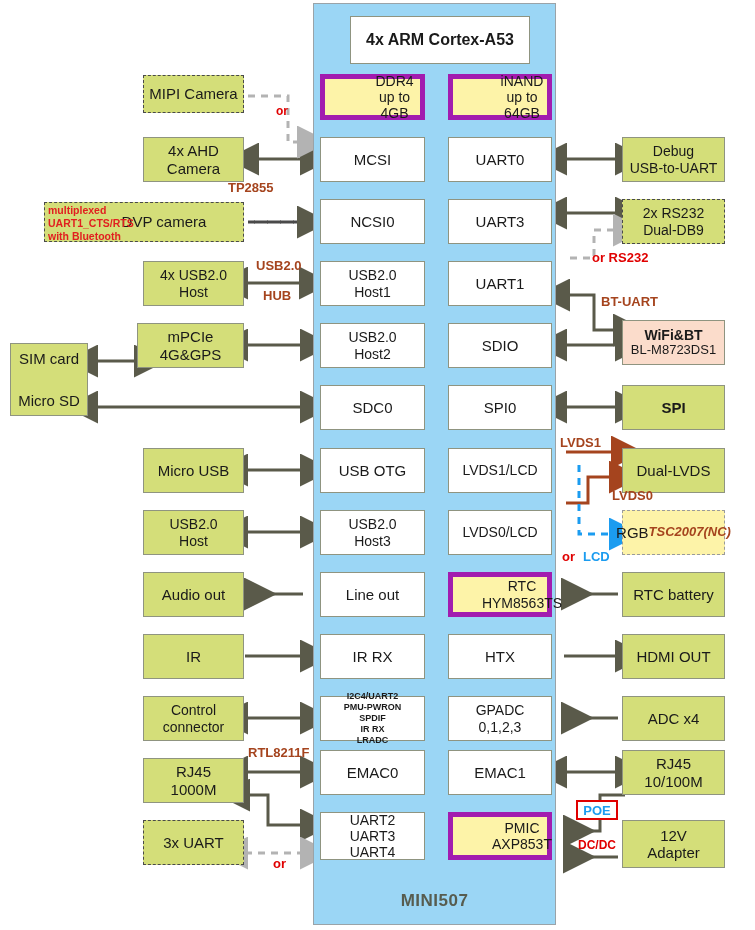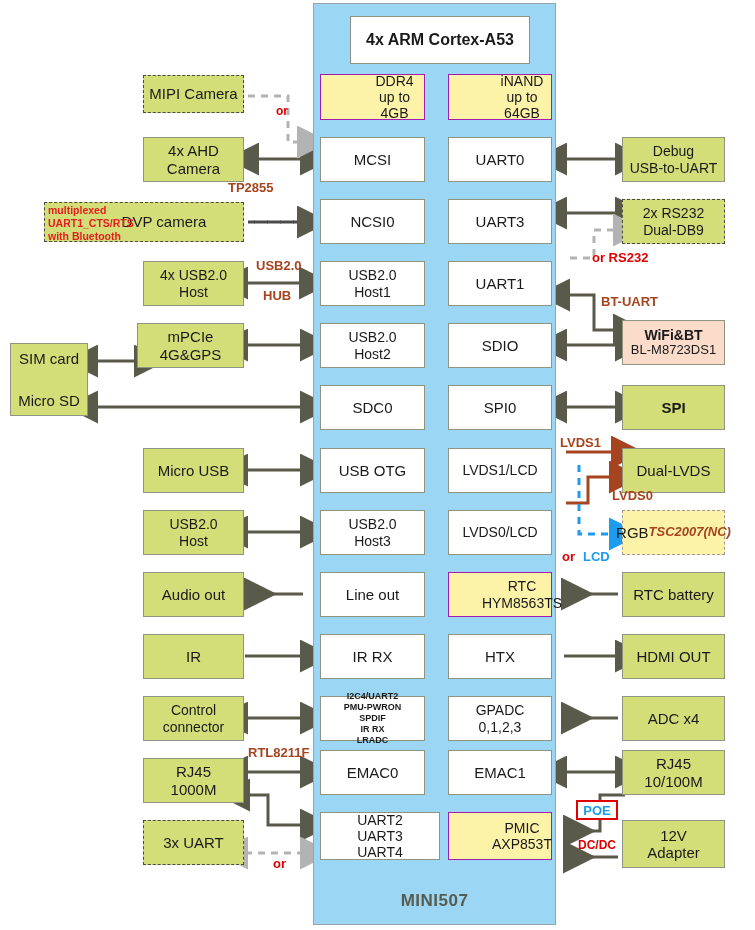--- a/index.html
+++ b/index.html
@@ -14,21 +14,21 @@
              display:flex;align-items:center;justify-content:center;
              font-size:17px;font-weight:bold;color:#575c4f;letter-spacing:.5px;}
 
   
   .bx{position:absolute;box-sizing:border-box;display:flex;align-items:center;
       justify-content:center;text-align:center;line-height:1.15;}
   .bx span{display:block;white-space:pre-line;}
   .green{background:#d4de79;border:1px solid #8f9480;}
   .green-dash{background:#d4de79;border:1px dashed #4a4a4a;}
   .white{background:#ffffff;border:1px solid #8f9480;}
-  .yellow{background:#fdf3a8;border:1px solid #a21caf;padding-left:44px;}
+  .yellow{background:#fdf3a8;border:5px solid #a21caf;padding-left:44px;}
   .yellow-dash{background:#fdf3a8;border:1px dashed #9a9a9a;}
   .pink{background:#fbdccb;border:1px solid #8f9480;}
   .f15{font-size:15px;}
   .f14{font-size:14px;}
   .f13{font-size:13px;}
   .f16b{font-size:16px;font-weight:bold;}
 
   
   .lbl{position:absolute;font-weight:bold;white-space:nowrap;}
   .lbl-red{color:#e00000;}
@@ -186,21 +186,21 @@
   <div class="bx white" style="left:320px;top:696px;width:105px;height:45px;font-size:9px;font-weight:bold;line-height:1.22;">
       <span>I2C4/UART2
 PMU-PWRON
 SPDIF
 IR RX
 LRADC</span>
     </div>
   <div class="bx white f15" style="left:320px;top:750px;width:105px;height:45px;">
       <span>EMAC0</span>
     </div>
-  <div class="bx white f14" style="left:320px;top:812px;width:120px;height:48px;">
+  <div class="bx white f14" style="left:320px;top:812px;width:105px;height:48px;">
       <span>UART2
 UART3
 UART4</span>
     </div>
 
   <div class="bx yellow f14" style="left:448px;top:74px;width:104px;height:46px;">
       <span>iNAND
 up to 64GB</span>
     </div>
   <div class="bx white f15" style="left:448px;top:137px;width:104px;height:45px;">

